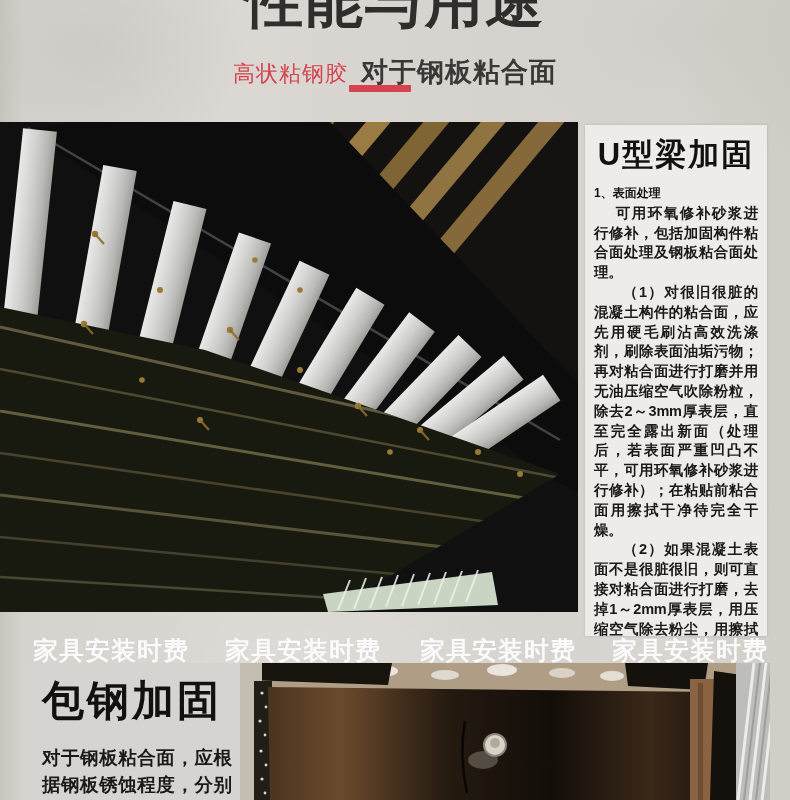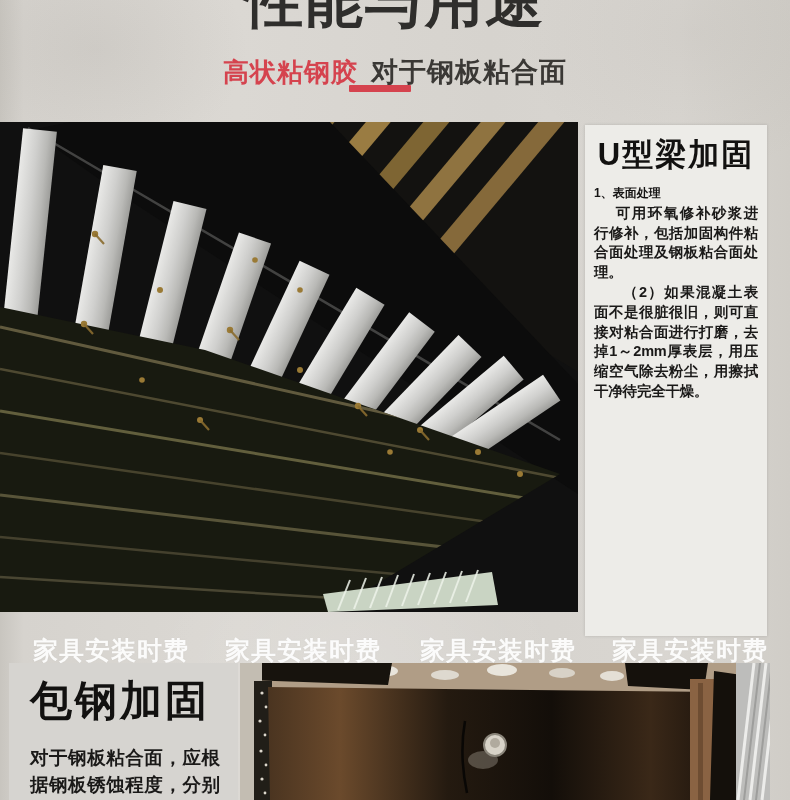--- a/index.html
+++ b/index.html
@@ -18,21 +18,21 @@
       radial-gradient(300px 240px at 45% 85%, rgba(255,255,255,.14), transparent 70%);
   }
   .page-title{
     position:absolute; top:-37px; left:0; width:100%; text-align:center;
     font-size:58px; font-weight:800; color:#2f2e2c; letter-spacing:2px; white-space:nowrap;
   }
   .tabs-row{
     position:absolute; top:54px; left:0; width:100%;
     display:flex; justify-content:center; align-items:baseline; gap:13px; white-space:nowrap;
   }
-  .tab1{ font-size:26px; font-weight:700; color:#d5434e; letter-spacing:1px; }
+  .tab1{ font-size:22px; font-weight:400; color:#d5434e; letter-spacing:1px; }
   .tab2{ font-size:27px; font-weight:800; color:#3a3835; letter-spacing:1px; }
   .tab-underline{ position:absolute; left:349px; top:85px; width:62px; height:7px; background:#d5434e; border-radius:1px; }
 
   .main-photo{ position:absolute; left:0; top:122px; width:578px; height:490px; background:#101010; }
   .main-photo svg, .bottom-photo svg{ display:block; width:100%; height:100%; }
 
   .side-panel{
     position:absolute; left:585px; top:125px; width:182px; height:511px;
     background:#edece8; box-shadow:0 0 3px rgba(0,0,0,.15);
     padding:5px 9px 0 9px; overflow:hidden; color:#151413;
@@ -49,21 +49,21 @@
   .side-p.num{ text-indent:2em; }
 
   .watermark-row{ position:absolute; left:0; top:634px; width:726px; height:28px; }
   .watermark{
     position:absolute; top:0; font-size:25px; font-weight:700; letter-spacing:1px;
     color:rgba(255,255,255,.92); white-space:nowrap; text-shadow:0 0 1px rgba(180,178,172,.4);
   }
   .wm-0{ left:33px; } .wm-1{ left:225px; } .wm-2{ left:420px; } .wm-3{ left:612px; }
 
   .bottom-panel{
-    position:absolute; left:9px; top:663px; width:229px; height:137px;
+    position:absolute; left:21px; top:663px; width:229px; height:137px;
     background:#d6d4d0; overflow:hidden; color:#121110;
   }
   .bottom-panel-title{
     font-size:42px; font-weight:800; letter-spacing:3px; margin:10px 0 0 21px; white-space:nowrap;
   }
   .bottom-panel-body{
     margin:15px 18px 0 21px; font-size:18.5px; font-weight:800; line-height:27px;
     text-align:justify; word-break:break-all; color:#1a1918;
   }
   .bottom-photo{ position:absolute; left:240px; top:663px; width:530px; height:137px; background:#b09d86; }
@@ -202,20 +202,21 @@
         <line x1="200" y1="298" x2="209" y2="308"></line>
           <line x1="420" y1="308" x2="429" y2="318"></line>
       </g>
     </svg>
   </div>
 
   <aside class="side-panel">
     <div class="side-panel-title">U型梁加固</div>
     <div class="side-heading">1、表面处理</div>
     <p class="side-p">可用环氧修补砂浆进行修补，包括加固构件粘合面处理及钢板粘合面处理。</p>
+    <p class="side-p num">（1）对很旧很脏的混凝土构件的粘合面，应先用硬毛刷沾高效洗涤剂，刷除表面油垢污物；再对粘合面进行打磨并用无油压缩空气吹除粉粒，除去2～3mm厚表层，直至完全露出新面（处理后，若表面严重凹凸不平，可用环氧修补砂浆进行修补）；在粘贴前粘合面用擦拭干净待完全干燥。</p>
     <p class="side-p num">（2）如果混凝土表面不是很脏很旧，则可直接对粘合面进行打磨，去掉1～2mm厚表层，用压缩空气除去粉尘，用擦拭干净待完全干燥。</p>
   </aside>
 
   <div class="watermark-row">
     <span class="watermark wm-0">家具安装时费</span>
     <span class="watermark wm-1">家具安装时费</span>
     <span class="watermark wm-2">家具安装时费</span>
     <span class="watermark wm-3">家具安装时费</span>
   </div>
 

